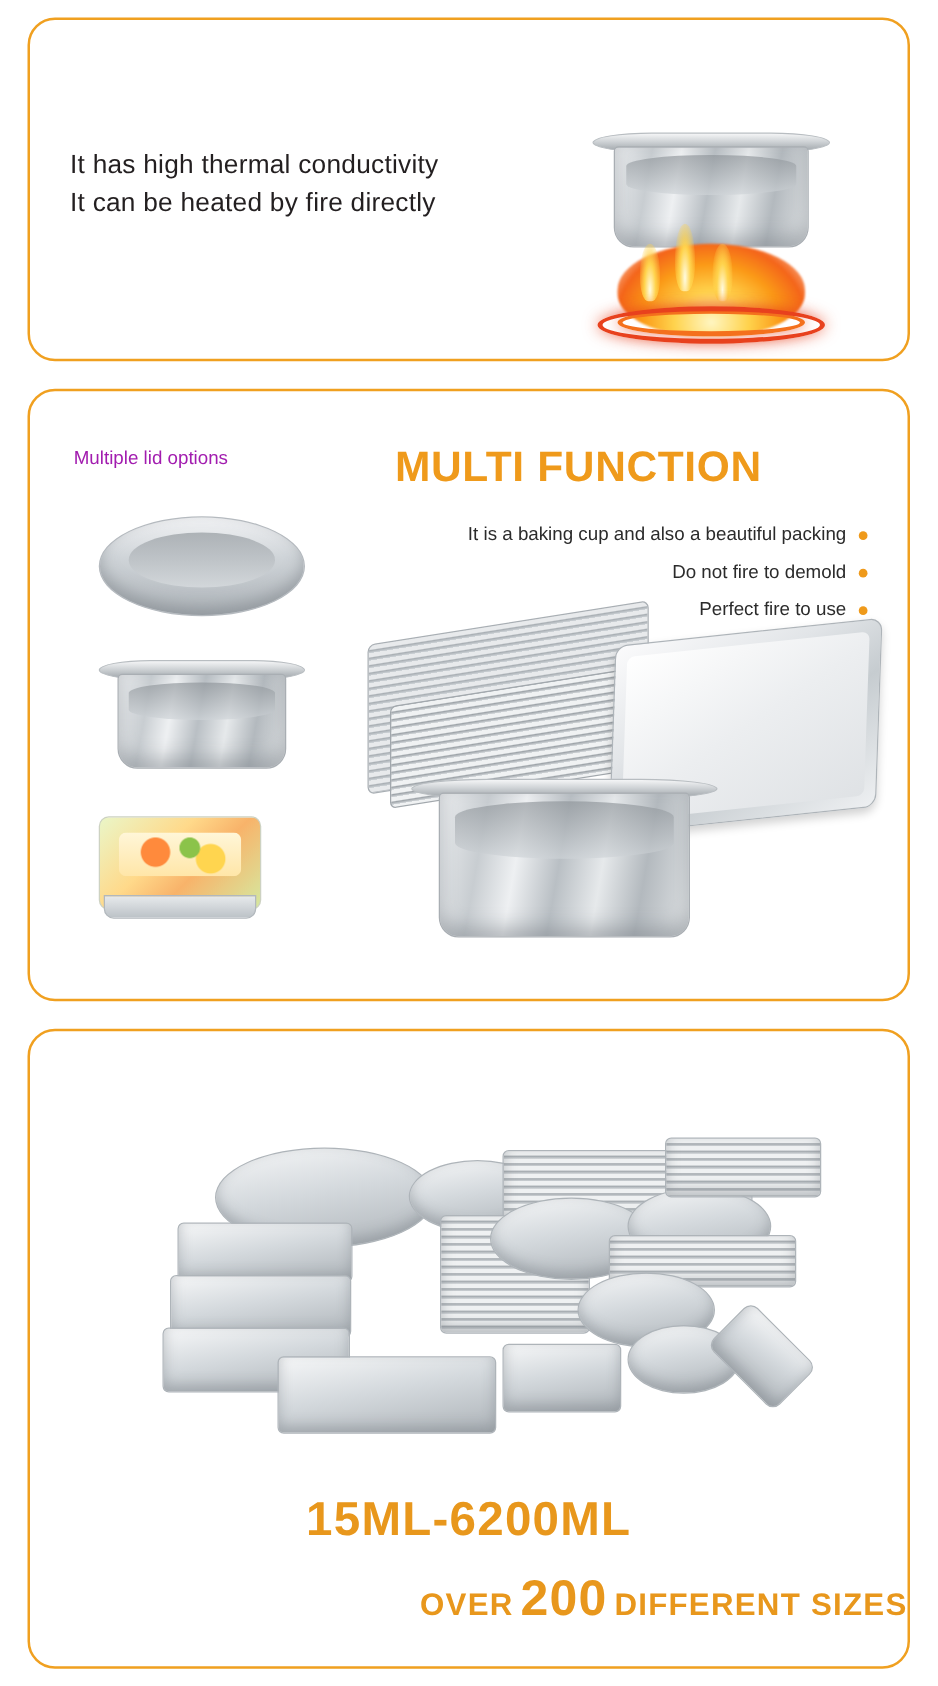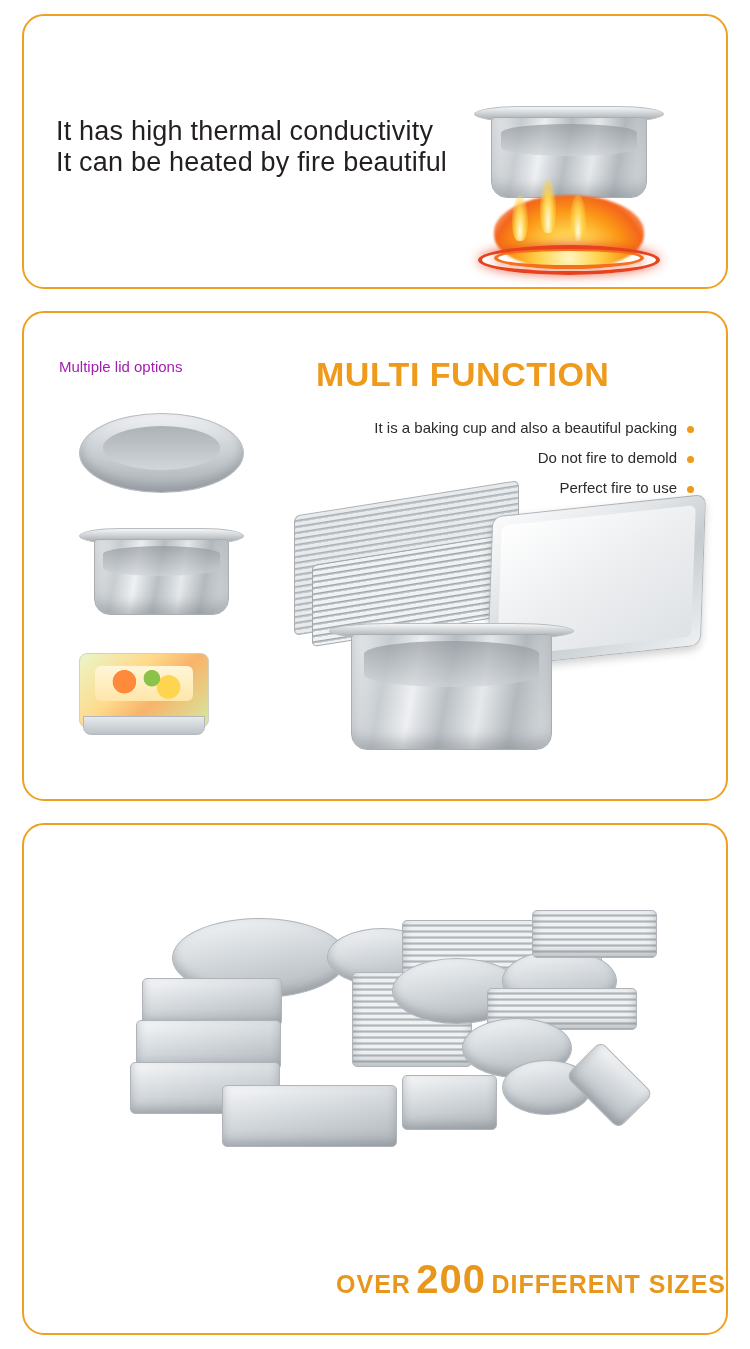--- a/index.html
+++ b/index.html
@@ -29,21 +29,21 @@
   #panel-thermal {
     left: 22px;
     top: 14px;
     width: 706px;
     height: 275px;
   }
   .thermal-text {
     position: absolute;
     left: 32px;
     top: 100px;
-    font-size: 27px;
+    font-size: 21px;
     line-height: 31px;
     color: #231f20;
     letter-spacing: .2px;
   }
   .thermal-art {
     position: absolute;
     right: 42px;
     top: 90px;
     width: 230px;
     height: 165px;
@@ -343,21 +343,21 @@
   }
 </style>
 </head>
 <body>
 
 <div class="page">
 
   <section class="card" id="panel-thermal">
     <div class="thermal-text">
       <div>It has high thermal conductivity</div>
-      <div>It can be heated by fire beautiful</div>
+      <div>It can be heated by fire directly</div>
     </div>
 
     <div class="thermal-art">
       <div class="tray" style="position:absolute;left:20px;top:0;width:190px;height:95px;">
         <div class="rim"></div>
         <div class="body">
           <div class="inner"></div>
         </div>
       </div>
       <div class="flame">
@@ -435,20 +435,21 @@
       <div class="s-rect" style="left:120px; top:175px; width:175px; height:62px;"></div>
       <div class="s-round" style="left:400px; top:40px;  width:115px; height:62px;"></div>
       <div class="s-pile" style="left:385px; top:78px;  width:150px; height:42px;"></div>
       <div class="s-round" style="left:360px; top:108px; width:110px; height:60px;"></div>
       <div class="s-rect" style="left:300px; top:165px; width:95px;  height:55px;"></div>
       <div class="s-round" style="left:400px; top:150px; width:90px;  height:55px;"></div>
       <div class="s-rect" style="left:470px; top:150px; width:75px;  height:50px; transform:rotate(45deg); border-radius:8px;"></div>
       <div class="s-pile" style="left:430px; top:0px;   width:125px; height:48px;"></div>
     </div>
 
+    <div class="ml-range">15ML-6200ML</div>
 
     <div class="over-line">
       <span class="small">OVER</span>
       <span class="big">200</span>
       <span class="small">DIFFERENT SIZES</span>
     </div>
   </section>
 
 </div>
 

